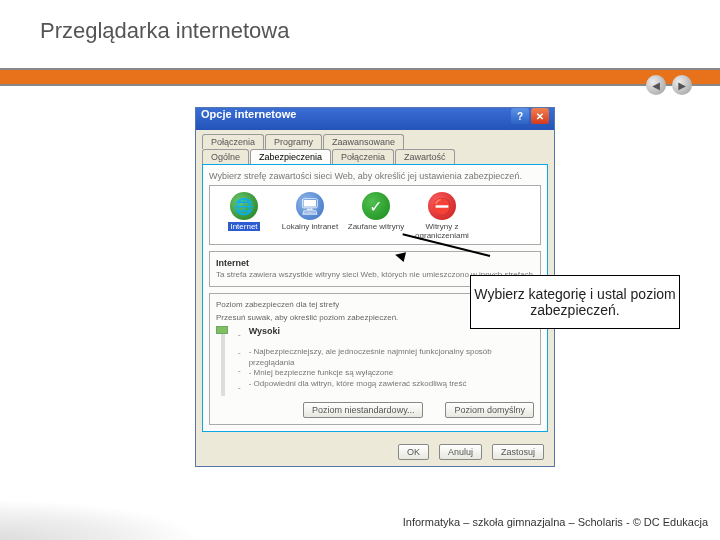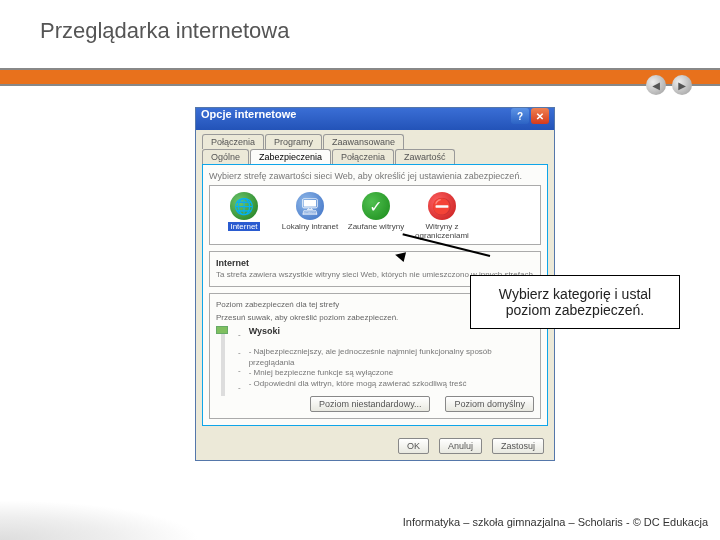--- a/index.html
+++ b/index.html
@@ -35,24 +35,24 @@
   .sec-level { border: 1px solid #aaa; margin-top: 6px; padding: 6px; }
   .sec-caption { color: #666; font-size: 8px; margin-bottom: 4px; }
   .slider-shell { display: flex; gap: 8px; }
   .slider-col { width: 14px; display: flex; flex-direction: column; align-items: center; }
   .slider-track { width: 4px; height: 70px; background: #ddd; position: relative; }
   .slider-thumb { width: 12px; height: 8px; background: #7fbf5f; border: 1px solid #6a6; position: absolute; top: 0; left: -5px; }
   .slider-tick { color: #777; font-size: 8px; line-height: 17px; }
   .level-info { flex: 1; }
   .level-name { font-weight: bold; font-size: 9px; color: #333; margin-bottom: 11px; }
   .level-bullets { color: #777; font-size: 8px; line-height: 1.3; }
-  .btn-row { display: flex; justify-content: flex-end; gap: 15px; }
+  .btn-row { display: flex; justify-content: flex-end; gap: 22px; margin-top: 6px; }
   .win-btn { border: 1px solid #888; background: linear-gradient(#fff,#e8e8e0); padding: 2px 8px; font-size: 9px; color: #555; border-radius: 2px; }
   .bottom-btns { display: flex; justify-content: flex-end; gap: 10px; padding: 6px 10px; background: #ece9d8; }
-  .callout { position: absolute; left: 470px; top: 275px; width: 210px; border: 1px solid #000; background: #fff; padding: 10px 24px; font-size: 14px; text-align: center; color: #222; }
+  .callout { position: absolute; left: 470px; top: 275px; width: 210px; border: 1px solid #000; background: #fff; padding: 10px 0; font-size: 14px; text-align: center; color: #222; }
   .arrow-line { position: absolute; left: 400px; top: 255px; width: 90px; height: 2px; background: #000; transform: rotate(14deg); transform-origin: right center; }
   .arrow-head { position: absolute; left: 395px; top: 251px; width: 0; height: 0; border-right: 10px solid #000; border-top: 5px solid transparent; border-bottom: 5px solid transparent; transform: rotate(14deg); }
   .footer { position: absolute; bottom: 12px; right: 12px; font-size: 11px; color: #333; }
   .footer-curve { position: absolute; bottom: 0; left: 0; width: 200px; height: 40px; background: radial-gradient(ellipse at 0 100%, #ddd 0%, #eee 40%, transparent 70%); }
 </style>
 </head>
 <body>
 
 <h1 class="slide-title">Przeglądarka internetowa</h1>
 <div class="gray-line"></div>

